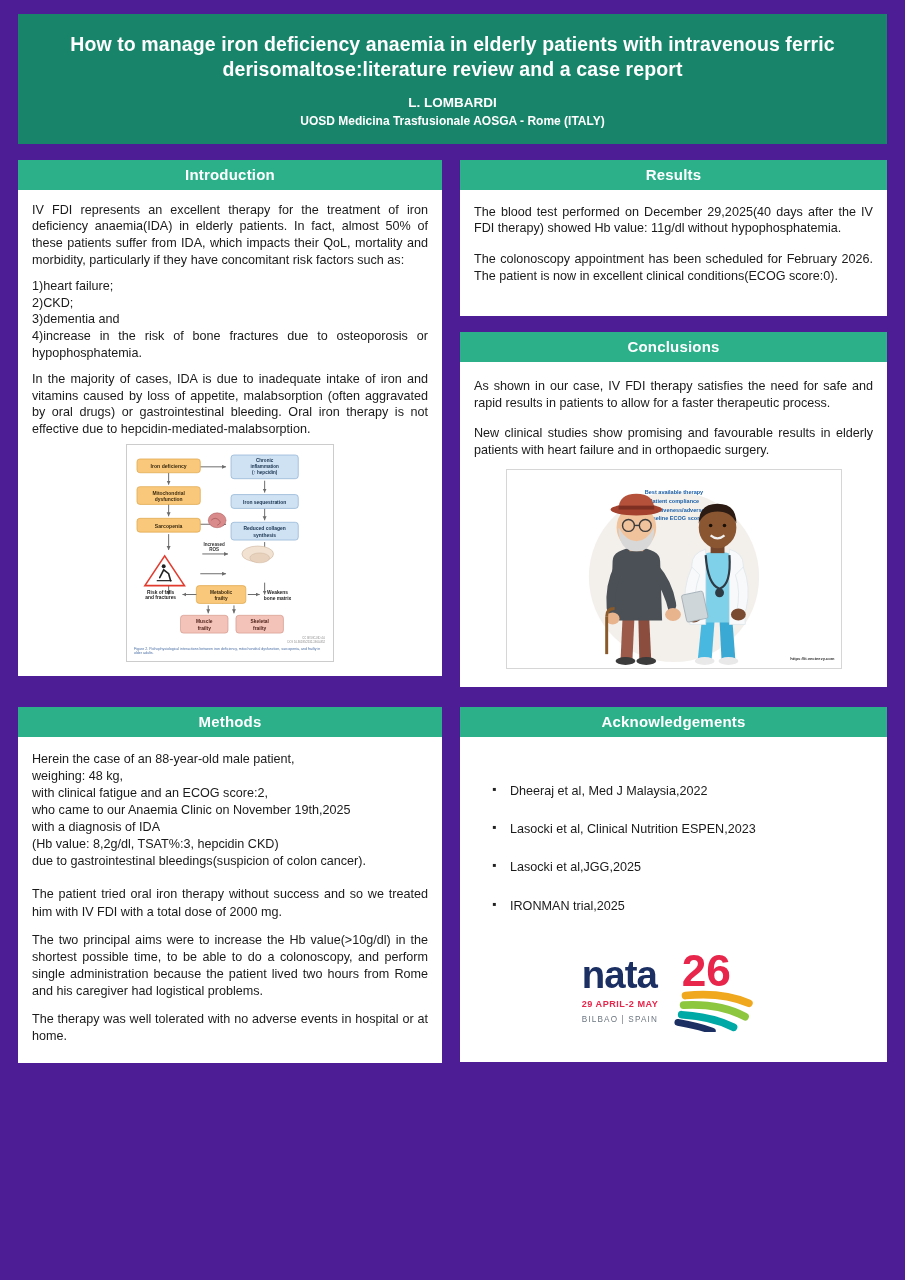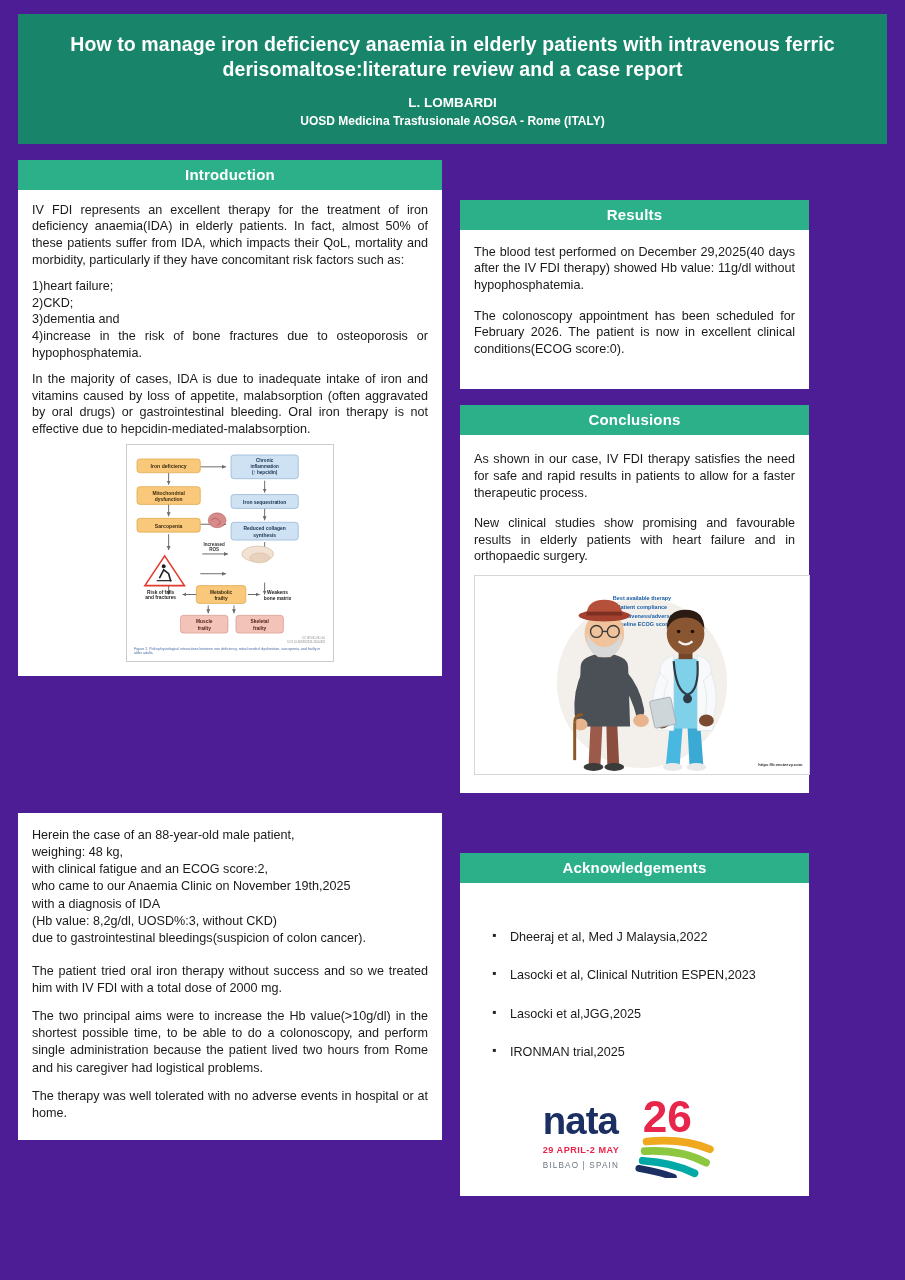--- a/index.html
+++ b/index.html
@@ -46,21 +46,21 @@
   }
   
   .columns {
     display: flex;
     gap: 18px;
     margin-top: 16px;
     align-items: flex-start;
   }
   .col { display: flex; flex-direction: column; gap: 16px; }
   .col-left { width: 424px; }
-  .col-right { width: 349px; margin-top: 40px; }
+  .col-right { width: 427px; }
 
   .panel-head {
     background: #2bb08a;
     color: #ffffff;
     text-align: center;
     font-size: 15px;
     font-weight: bold;
     padding: 6px 0 7px 0;
     letter-spacing: 0.2px;
   }
@@ -365,41 +365,42 @@
         </div>
       </div>
 
     </div>
   </div>
 
   <div class="columns" style="margin-top:20px">
 
     <div class="col col-left">
       <div>
+        <div class="panel-head">Methods</div>
         <div class="panel-body methods-body" style="padding-top:14px;padding-bottom:18px">
           <div class="block nojust">
             <div>Herein the case of an 88-year-old male patient,</div>
             <div>weighing: 48 kg,</div>
             <div>with clinical fatigue and an ECOG score:2,</div>
             <div>who came to our Anaemia Clinic on November 19th,2025</div>
             <div>with a diagnosis of IDA</div>
-            <div>(Hb value: 8,2g/dl,  UOSD%:3, without CKD)</div>
+            <div>(Hb value: 8,2g/dl,  TSAT%:3, hepcidin CKD)</div>
             <div class="just">due to gastrointestinal bleedings(suspicion of colon cancer).</div>
           </div>
           <div class="block just" style="margin-top:16px">The patient tried oral iron therapy without success and so we treated him with IV FDI with a total dose of 2000 mg.</div>
           <div class="block just">The two principal aims were to increase the Hb value(&gt;10g/dl) in the shortest possible time, to be able to do a colonoscopy, and perform single administration because the patient lived two hours from Rome and his caregiver had logistical problems.</div>
           <div class="block just">The therapy was well tolerated with no adverse events in hospital or at home.</div>
         </div>
       </div>
     </div>
 
     <div class="col col-right">
       <div>
         <div class="panel-head">Acknowledgements</div>
-        <div class="panel-body" style="padding-top:8px;padding-bottom:12px">
+        <div class="panel-body" style="padding-top:8px;padding-bottom:24px">
           <ul class="ack-list">
             <li>Dheeraj et al, Med J Malaysia,2022</li>
             <li>Lasocki et al, Clinical Nutrition ESPEN,2023</li>
             <li>Lasocki et al,JGG,2025</li>
             <li>IRONMAN trial,2025</li>
           </ul>
 
           <div class="logo-wrap">
             <svg viewBox="0 0 200 100" width="192" height="96">
 

